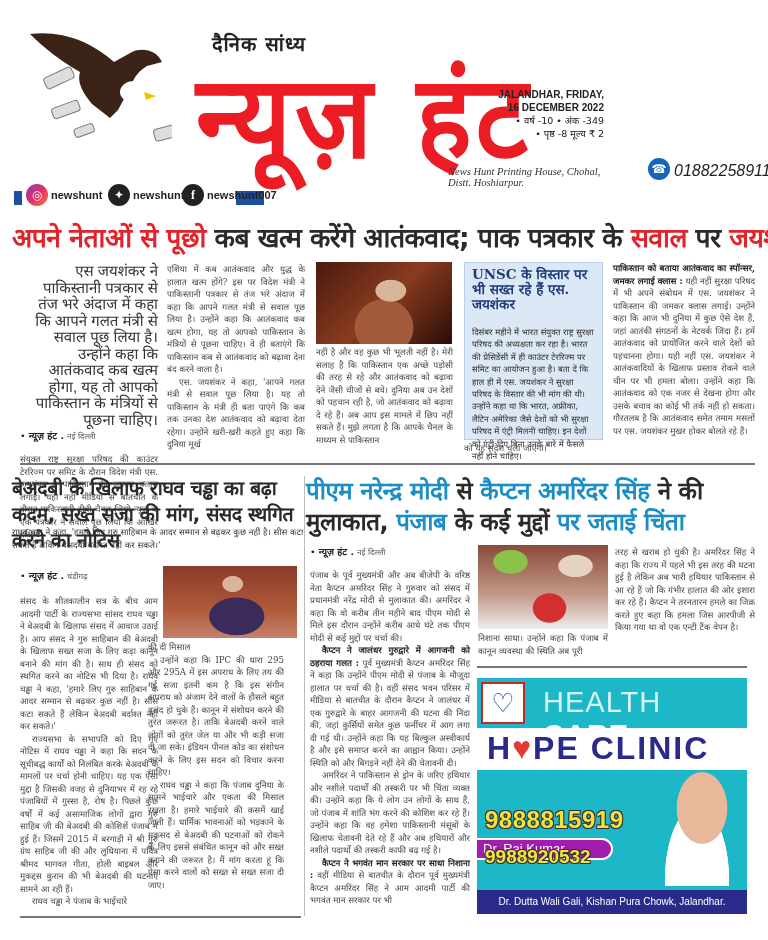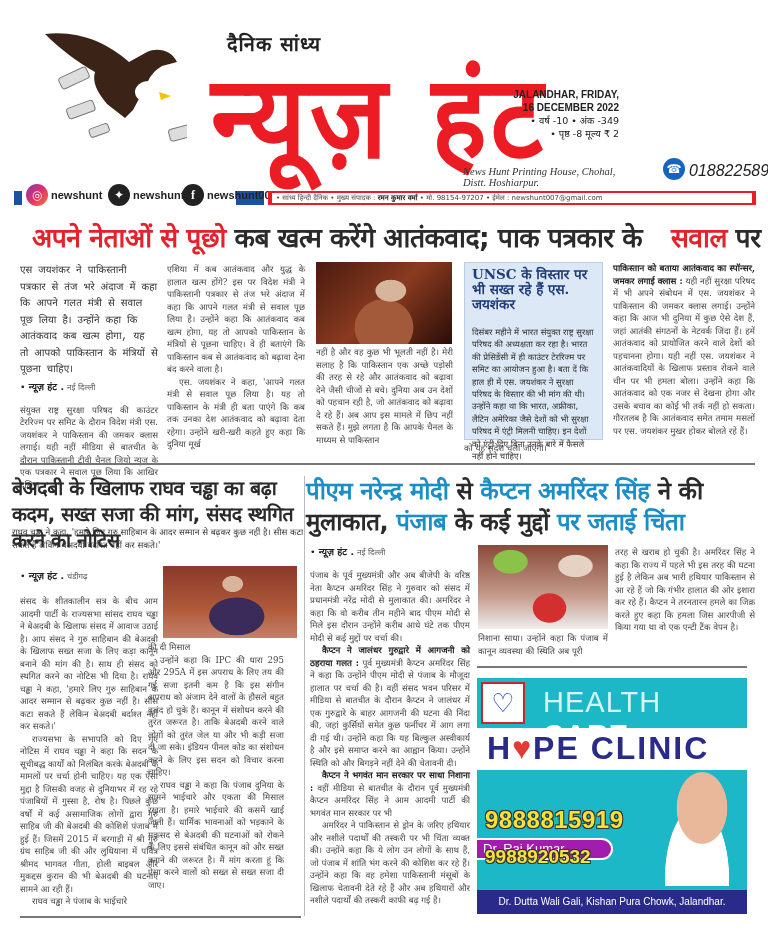--- a/index.html
+++ b/index.html
@@ -1,20 +1,20 @@
 <!DOCTYPE html>
 <html><head>
 <meta charset="utf-8">
 <style>
   * { box-sizing: border-box; margin: 0; padding: 0; }
   html, body { width: 768px; height: 940px; background: #ffffff; overflow: hidden; }
   body { font-family: "DejaVu Sans", sans-serif; color: #222; position: relative; }
 
   
-  .masthead { position: absolute; left: 15px; top: 0; width: 616px; height: 182px; }
+  .masthead { position: absolute; left: 0; top: 0; width: 616px; height: 182px; }
   .eagle { position: absolute; left: 22px; top: 22px; width: 150px; height: 120px; }
   .tagline-small { position: absolute; left: 212px; top: 30px; font-size: 20px; font-weight: bold; color: #222; letter-spacing: 1px; }
   .logo-title { position: absolute; left: 196px; top: 46px; font-size: 104px; line-height: 130px; font-weight: bold; color: #ec1c24; letter-spacing: 4px; transform: scaleY(1.1); transform-origin: top left; }
   .dateline { position: absolute; right: 12px; top: 88px; text-align: right; font-size: 9.5px; line-height: 13px; color: #222; }
   .dateline .d1, .dateline .d2 { font-weight: bold; font-family: "Liberation Sans", sans-serif; font-size: 10px; }
   .printing { position: absolute; left: 448px; top: 166px; font-family: "Liberation Serif", serif; font-style: italic; font-size: 10.5px; color: #333; }
   .phone-icon { position: absolute; left: 648px; top: 158px; width: 22px; height: 22px; border-radius: 50%; background: #1565c0; color: #fff; font-size: 12px; text-align: center; line-height: 22px; }
   .phone-no { position: absolute; left: 674px; top: 162px; font-family: Liberation Sans, sans-serif; font-style: italic; font-size: 16px; color: #222; }
 
   
@@ -26,27 +26,27 @@
   .social .handle { font-family: "Liberation Sans", sans-serif; font-weight: bold; font-size: 11px; color: #222; margin-left: 3px; }
   .ico-ig { background: linear-gradient(135deg, #833ab4, #e1306c, #f77737); }
   .ico-tw { background: #222; }
   .ico-fb { background: #222; font-family: "Liberation Serif", serif; }
   .strip-right { position: absolute; left: 254px; top: 3px; width: 488px; height: 14px; background: #ec1c24; }
   .strip-right-inner { position: absolute; left: 4px; top: 2px; right: 4px; height: 10px; background: #fff; font-size: 7px; line-height: 10px; color: #444; padding-left: 4px; white-space: nowrap; overflow: hidden; }
   .strip-right-inner b { color: #222; }
 
   
   .headline1 { position: absolute; left: 12px; top: 222px; width: 746px; font-size: 26.5px; font-weight: bold; line-height: 32px; white-space: nowrap; letter-spacing: -0.5px; }
-  .red { color: #e3232b; margin-left: 20px; }
+  .red { color: #e3232b; }
   .dark { color: #2a2a2a; }
 
   
   .col { position: absolute; font-family: "DejaVu Serif", serif; font-size: 8.6px; line-height: 12.5px; color: #444; text-align: justify; }
   .col p { margin-bottom: 0; }
-  .lead { font-family: Liberation Mono, monospace; font-size: 10px; line-height: 16.5px; color: #333; text-align: left; }
+  .lead { font-family: Liberation Sans, sans-serif; font-size: 15px; line-height: 16.5px; color: #333; text-align: right; }
   .byline { font-family: "DejaVu Sans", sans-serif; font-size: 9.5px; line-height: 16px; color: #222; }
   .byline b { font-weight: bold; }
   .byline .place { font-size: 8px; color: #555; }
   .subhead { font-weight: bold; color: #222; }
   .indent { text-indent: 12px; }
 
   .photo { position: absolute; overflow: hidden; }
   .photo-jaishankar { background: radial-gradient(ellipse at 55% 35%, #d7b59a 0 14%, transparent 15%), radial-gradient(ellipse at 50% 80%, #a35a3a 0 30%, transparent 31%), linear-gradient(135deg, #4a1a10, #8a3b1f 50%, #2a0d08); }
   .photo-raghav { background: radial-gradient(ellipse at 52% 25%, #d8b49a 0 10%, transparent 11%), radial-gradient(ellipse at 55% 70%, #3a2b5a 0 26%, transparent 27%), linear-gradient(180deg, #8a3a2a, #b05a3a 60%, #c4806a); }
   .photo-modi { background: radial-gradient(ellipse at 25% 20%, #8bc34a 0 12%, transparent 13%), radial-gradient(ellipse at 75% 25%, #e6d2c2 0 12%, transparent 13%), radial-gradient(ellipse at 55% 75%, #d32f2f 0 16%, transparent 17%), linear-gradient(180deg, #8a4a3a, #c49a8a 60%, #eee); }
@@ -117,29 +117,20 @@
     <span class="handle">newshunt</span>
   </div>
   <div class="social" style="left:94px;">
     <span class="ico ico-tw">✦</span>
     <span class="handle">newshunt24</span>
   </div>
   <div class="social" style="left:168px;">
     <span class="ico ico-fb">f</span>
     <span class="handle">newshunt007</span>
   </div>
-  <div class="strip-right">
-    <div class="strip-right-inner">
-      <span>• सांध्य हिन्दी दैनिक</span>
-      <span>• मुख्य संपादक :</span>
-      <b>रमन कुमार वर्मा</b>
-      <span>• मो. 98154-97207</span>
-      <span>• ईमेल : newshunt007@gmail.com</span>
-    </div>
-  </div>
 </div>
 
 <h1 class="headline1">
   <span class="red">अपने नेताओं से पूछो</span><span class="dark"> कब खत्म करेंगे आतंकवाद; पाक पत्रकार के </span><span class="red">सवाल</span><span class="dark"> पर </span><span class="red">जयशंकर</span>
 </h1>
 
 <div class="col" style="left:20px; top:263px; width:138px;">
   <p class="lead">एस जयशंकर ने पाकिस्तानी पत्रकार से तंज भरे अंदाज में कहा कि आपने गलत मंत्री से सवाल पूछ लिया है। उन्होंने कहा कि आतंकवाद कब खत्म होगा, यह तो आपको पाकिस्तान के मंत्रियों से पूछना चाहिए।</p>
   <p class="byline">• <b>न्यूज़ हंट .</b> <span class="place">नई दिल्ली</span></p>
   <p style="margin-top:8px;">संयुक्त राष्ट्र सुरक्षा परिषद की काउंटर टेररिज्म पर समिट के दौरान विदेश मंत्री एस. जयशंकर ने पाकिस्तान की जमकर क्लास लगाई। यही नहीं मीडिया से बातचीत के दौरान पाकिस्तानी टीवी चैनल जियो न्यूज के एक पत्रकार ने सवाल पूछ लिया कि आखिर दक्षिण</p>
@@ -190,22 +181,22 @@
 <div class="vrule" style="left:304px; top:476px; height:440px;"></div>
 
 <h2 class="headline3">
   <span class="blue">पीएम नरेन्द्र मोदी</span><span class="dark"> से </span><span class="blue">कैप्टन अमरिंदर सिंह</span><span class="dark"> ने की मुलाकात, </span><span class="blue">पंजाब</span><span class="dark"> के कई मुद्दों </span><span class="blue">पर जताई चिंता</span>
 </h2>
 
 <div class="col" style="left:310px; top:544px; width:160px;">
   <p class="byline">• <b>न्यूज़ हंट .</b> <span class="place">नई दिल्ली</span></p>
   <p style="margin-top:8px;">पंजाब के पूर्व मुख्यमंत्री और अब बीजेपी के वरिष्ठ नेता कैप्टन अमरिंदर सिंह ने गुरुवार को संसद में प्रधानमंत्री नरेंद्र मोदी से मुलाकात की। अमरिंदर ने कहा कि वो करीब तीन महीने बाद पीएम मोदी से मिले इस दौरान उन्होंने करीब आधे घंटे तक पीएम मोदी से कई मुद्दों पर चर्चा की।</p>
   <p class="indent"><span class="subhead">कैप्टन ने जालंधर गुरुद्वारे में आगजनी को ठहराया गलत :</span> <span>पूर्व मुख्यमंत्री कैप्टन अमरिंदर सिंह ने कहा कि उन्होंने पीएम मोदी से पंजाब के मौजूदा हालात पर चर्चा की है। वहीं संसद भवन परिसर में मीडिया से बातचीत के दौरान कैप्टन ने जालंधर में एक गुरुद्वारे के बाहर आगजनी की घटना की निंदा की, जहां कुर्सियों समेत कुछ फर्नीचर में आग लगा दी गई थी। उन्होंने कहा कि यह बिल्कुल अस्वीकार्य है और इसे समाप्त करने का आह्वान किया। उन्होंने स्थिति को और बिगड़ने नहीं देने की चेतावनी दी।</span></p>
+  <p class="indent">अमरिंदर ने पाकिस्तान से ड्रोन के जरिए हथियार और नशीले पदार्थों की तस्करी पर भी चिंता व्यक्त की। उन्होंने कहा कि ये लोग उन लोगों के साथ हैं, जो पंजाब में शांति भंग करने की कोशिश कर रहे हैं। उन्होंने कहा कि वह हमेशा पाकिस्तानी मंसूबों के खिलाफ चेतावनी देते रहे हैं और अब हथियारों और नशीले पदार्थों की तस्करी काफी बढ़ गई है।</p>
   <p class="indent"><span class="subhead">कैप्टन ने भगवंत मान सरकार पर साधा निशाना :</span> <span>वहीं मीडिया से बातचीत के दौरान पूर्व मुख्यमंत्री कैप्टन अमरिंदर सिंह ने आम आदमी पार्टी की भगवंत मान सरकार पर भी</span></p>
-  <p class="indent">अमरिंदर ने पाकिस्तान से ड्रोन के जरिए हथियार और नशीले पदार्थों की तस्करी पर भी चिंता व्यक्त की। उन्होंने कहा कि ये लोग उन लोगों के साथ हैं, जो पंजाब में शांति भंग करने की कोशिश कर रहे हैं। उन्होंने कहा कि वह हमेशा पाकिस्तानी मंसूबों के खिलाफ चेतावनी देते रहे हैं और अब हथियारों और नशीले पदार्थों की तस्करी काफी बढ़ गई है।</p>
 </div>
 
 <div class="photo photo-modi" style="left:478px; top:545px; width:130px; height:84px;"></div>
 <div class="col" style="left:478px; top:632px; width:130px;">
   <p>निशाना साधा। उन्होंने कहा कि पंजाब में कानून व्यवस्था की स्थिति अब पूरी</p>
 </div>
 <div class="col" style="left:615px; top:546px; width:140px;">
   <p>तरह से खराब हो चुकी है। अमरिंदर सिंह ने कहा कि राज्य में पहले भी इस तरह की घटना हुई है लेकिन अब भारी हथियार पाकिस्तान से आ रहे हैं जो कि गंभीर हालात की ओर इशारा कर रहे हैं। कैप्टन ने तरनतारन हमले का जिक्र करते हुए कहा कि हमला जिस आरपीजी से किया गया था वो एक एन्टी टैंक वेपन है।</p>
 </div>
 

